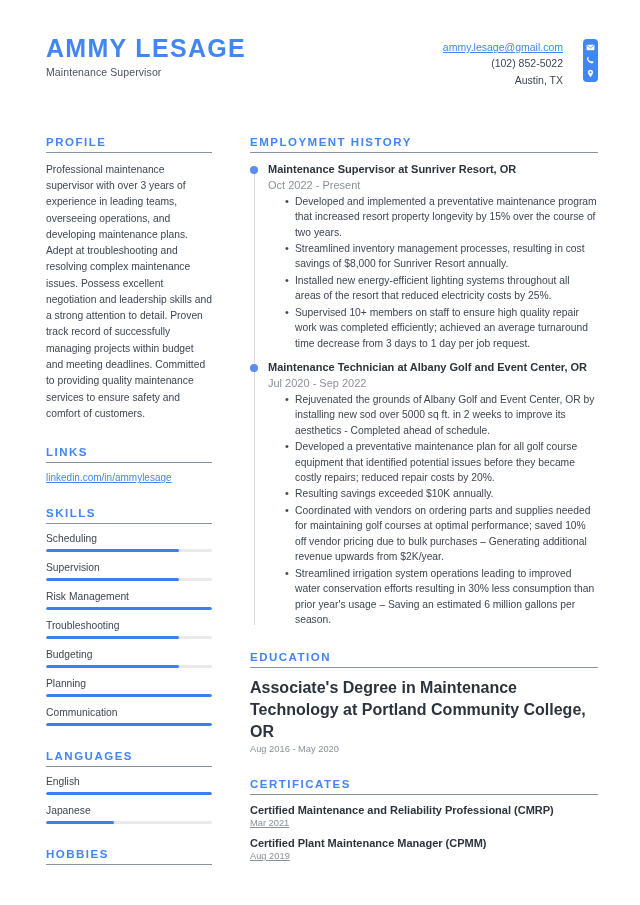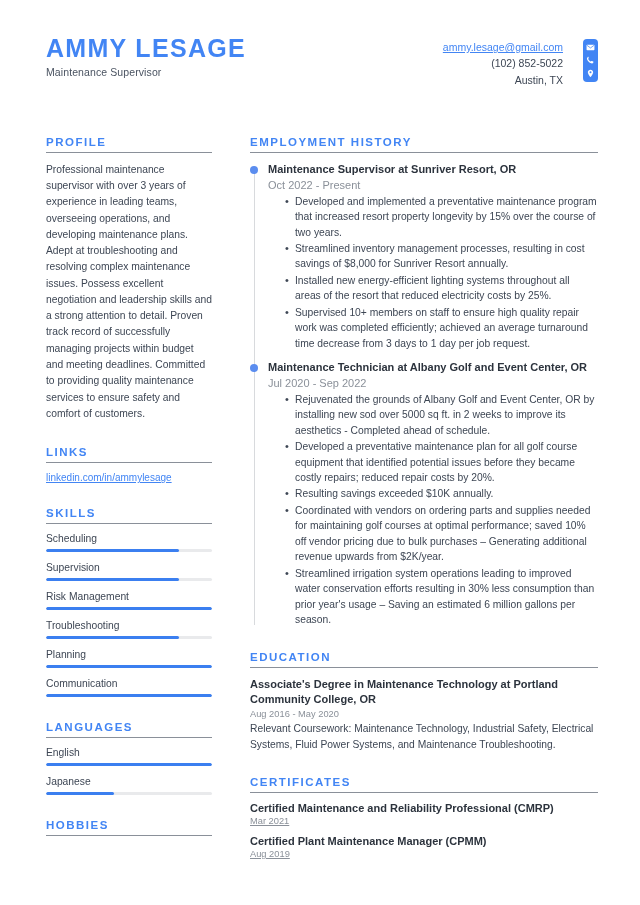--- a/index.html
+++ b/index.html
@@ -164,21 +164,21 @@
   ul.bullets li::before {
     content: "•";
     position: absolute;
     left: -1px;
     top: -1px;
     color: #3d4654;
     font-size: 11px;
   }
 
   .edu-heading {
-    font-size: 11px;
+    font-size: 16px;
     font-weight: bold;
     color: #2c333d;
     line-height: 1.35;
   }
   .edu-date {
     font-size: 9.3px;
     color: #8a9099;
     margin-top: 2px;
     margin-bottom: 2px;
   }
@@ -278,20 +278,26 @@
             <div class="bar-fill" style="width: 100%;"></div>
           </div>
         </div>
         <div class="bar-row">
           <div class="bar-label">Troubleshooting</div>
           <div class="bar-track">
             <div class="bar-fill" style="width: 80%;"></div>
           </div>
         </div>
         <div class="bar-row">
+          <div class="bar-label">Budgeting</div>
+          <div class="bar-track">
+            <div class="bar-fill" style="width: 80%;"></div>
+          </div>
+        </div>
+        <div class="bar-row">
           <div class="bar-label">Planning</div>
           <div class="bar-track">
             <div class="bar-fill" style="width: 100%;"></div>
           </div>
         </div>
         <div class="bar-row">
           <div class="bar-label">Communication</div>
           <div class="bar-track">
             <div class="bar-fill" style="width: 100%;"></div>
           </div>
@@ -357,21 +363,20 @@
 
         </div>
       </div>
 
       <div class="section">
         <div class="sec-title">EDUCATION</div>
         <div class="sec-rule"></div>
         <div>
           <div class="edu-heading">Associate's Degree in Maintenance Technology at Portland Community College, OR</div>
           <div class="edu-date">Aug 2016 - May 2020</div>
-          <div class="edu-desc">Relevant Coursework: Maintenance Technology, Industrial Safety, Electrical Systems, Fluid Power Systems, and Maintenance Troubleshooting.</div>
         </div>
       </div>
 
       <div class="section">
         <div class="sec-title">CERTIFICATES</div>
         <div class="sec-rule"></div>
         <div class="cert-item">
           <div class="cert-name">Certified Maintenance and Reliability Professional (CMRP)</div>
           <div class="cert-date">Mar 2021</div>
         </div>

